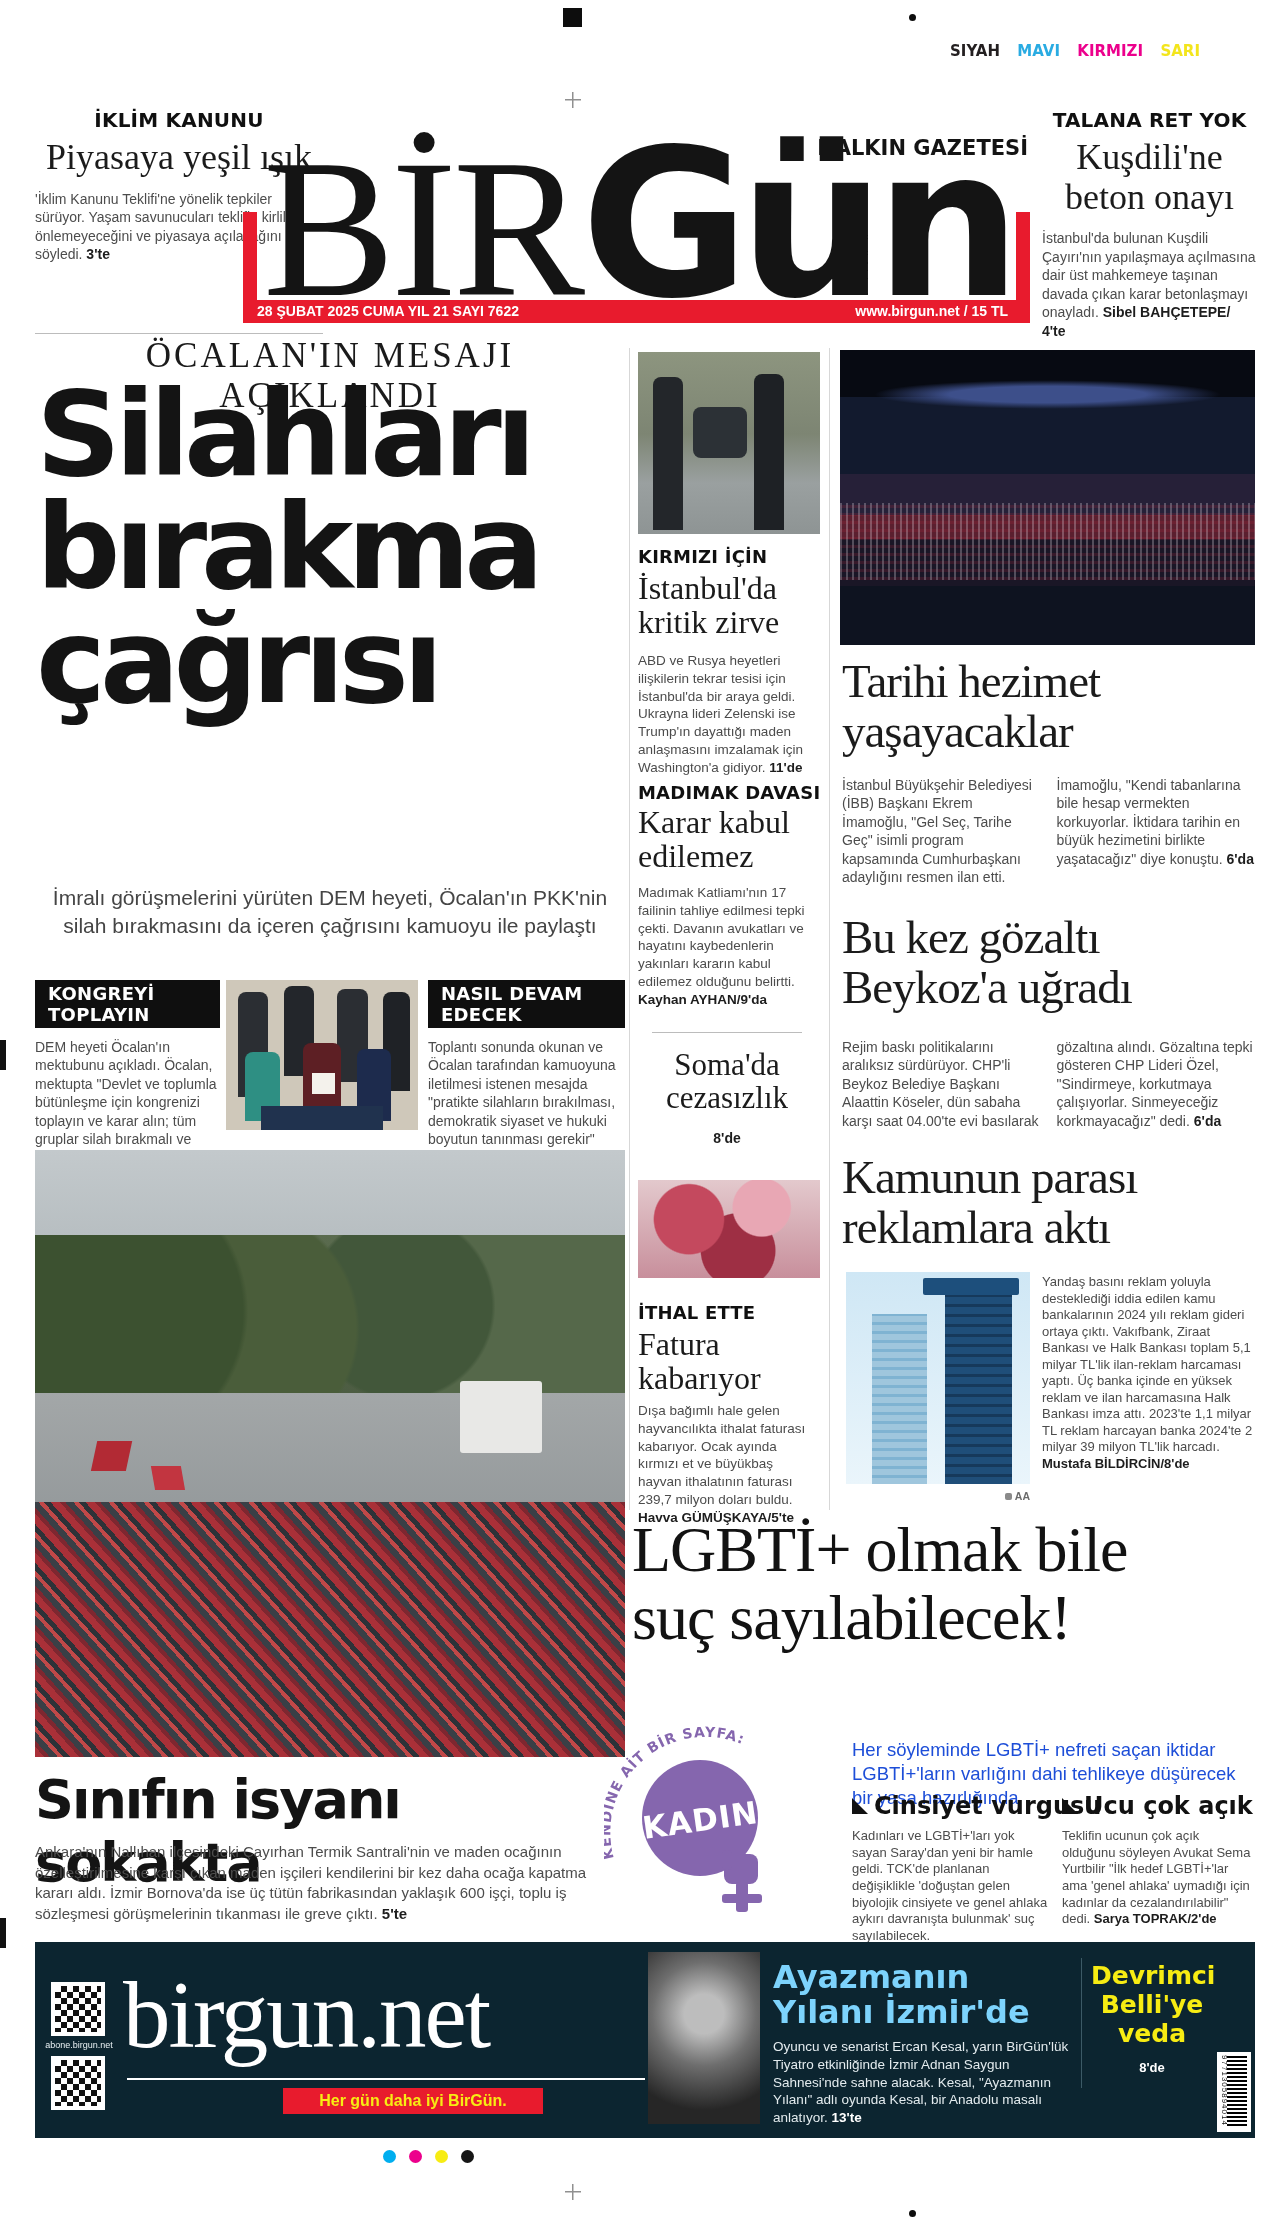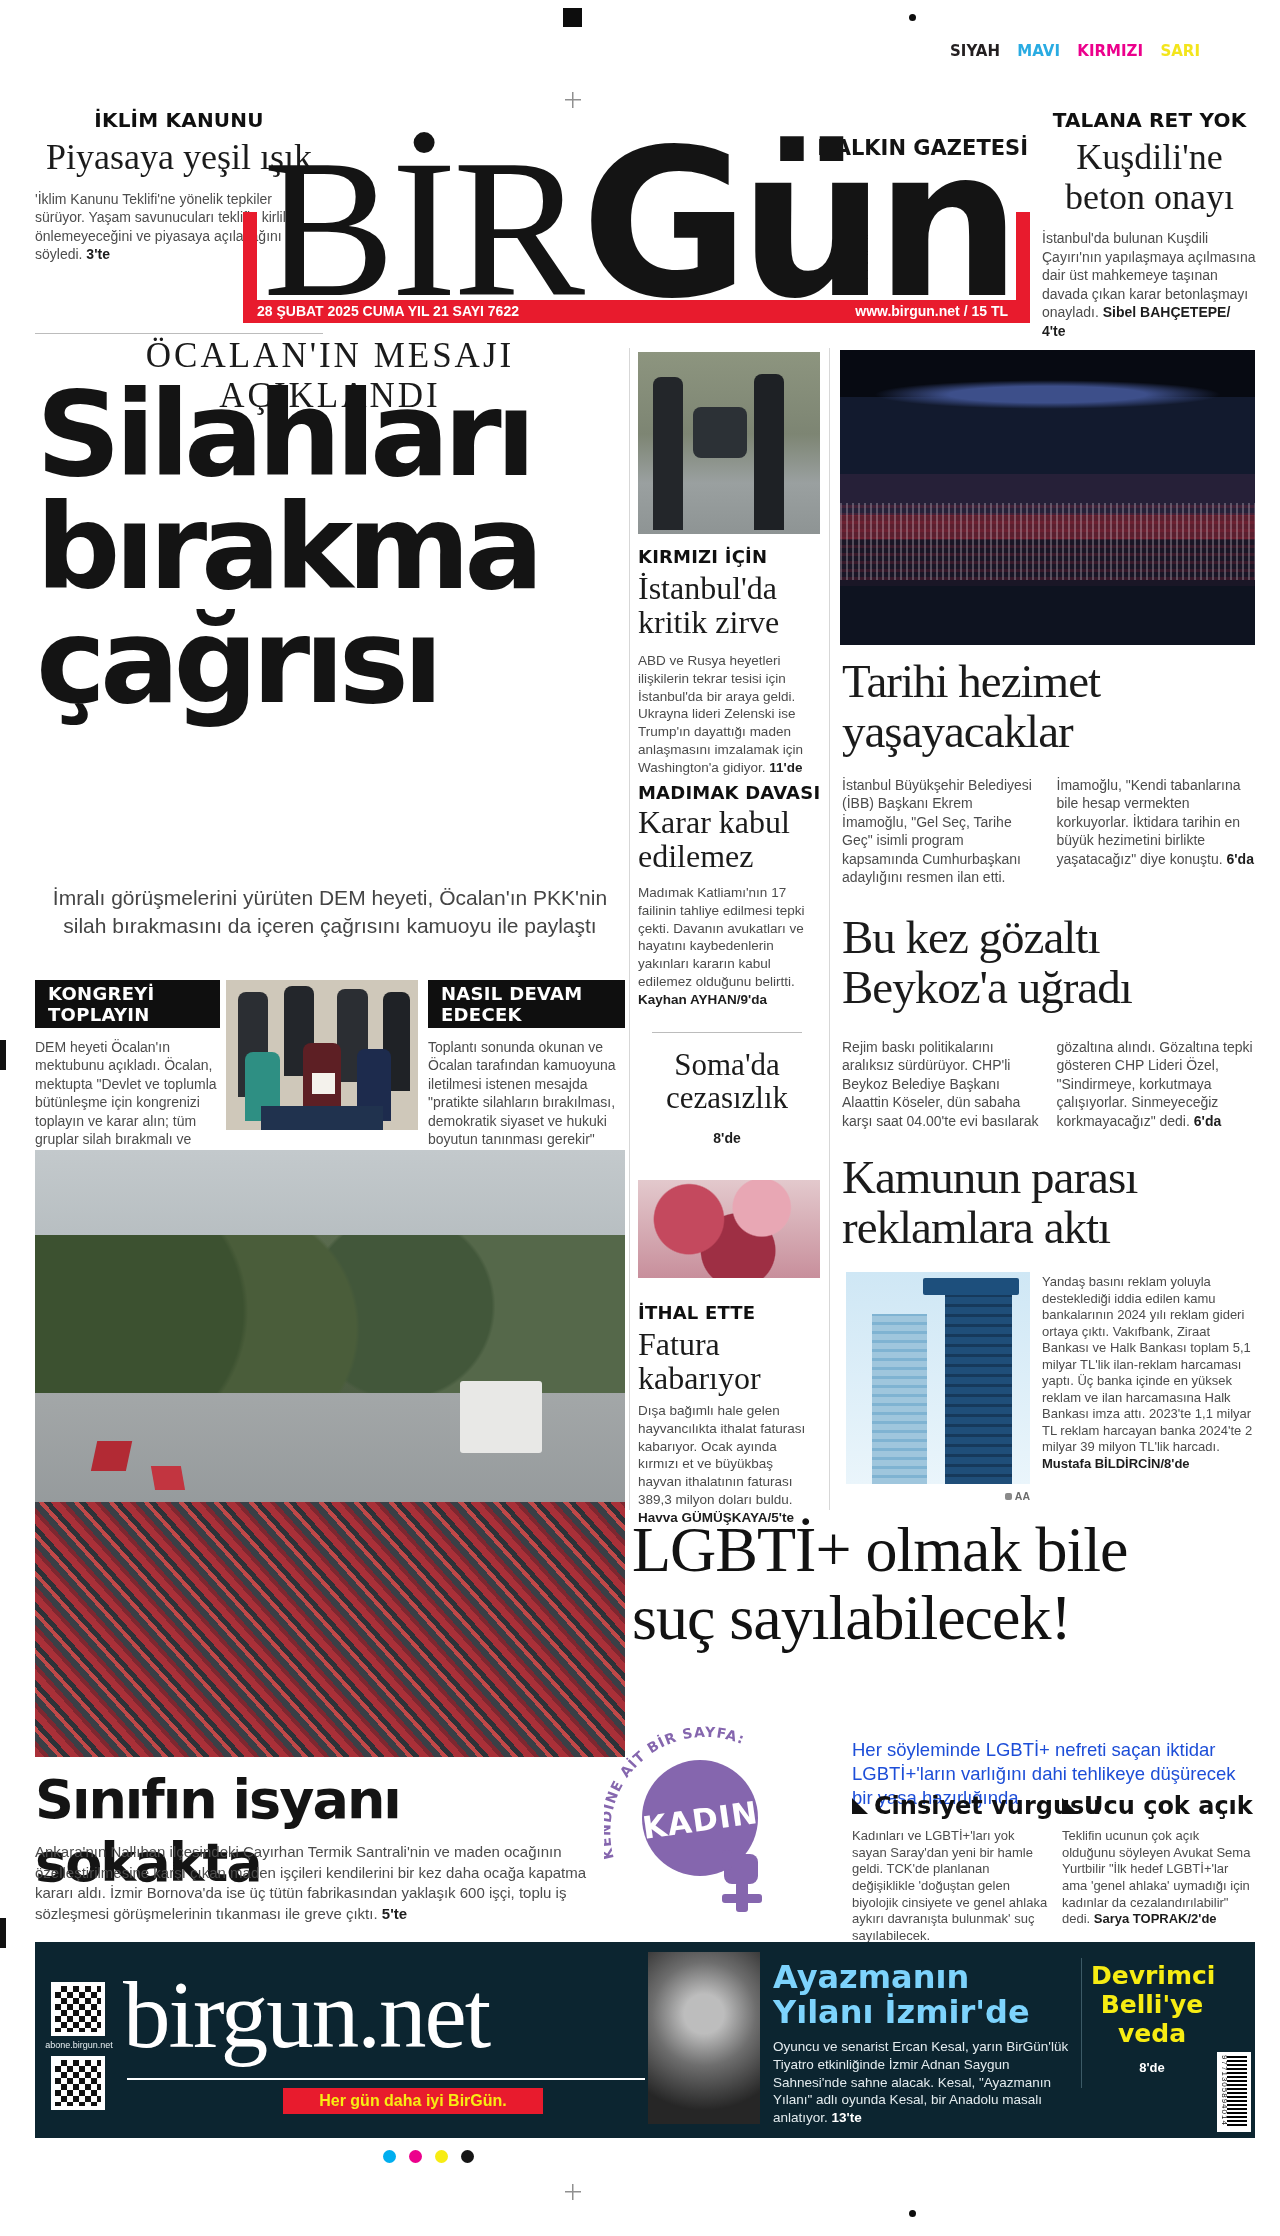--- a/index.html
+++ b/index.html
@@ -143,21 +143,21 @@
   <div class="abs" style="left:638px;top:1130px;width:178px;text-align:center;font-weight:bold;font-size:14px;color:#1d1d1d;">8'de</div>
 
   <div class="ph" style="left:638px;top:1180px;width:182px;height:98px;background:
        radial-gradient(circle at 28% 40%, #c4495e 0 24%, transparent 25%),
        radial-gradient(circle at 68% 28%, #e8a7b4 0 20%, transparent 21%),
        radial-gradient(circle at 55% 72%, #9e2f44 0 30%, transparent 31%),
        linear-gradient(180deg,#e3c9cd,#c88f9c);"></div>
   <div class="abs kicker" style="left:638px;top:1302px;">İTHAL ETTE</div>
   <div class="abs sheadline" style="left:638px;top:1328px;width:175px;font-size:32px;line-height:1.06;">Fatura kabarıyor</div>
   <p class="abs bodytxt" style="left:638px;top:1402px;width:172px;margin:0;">
-    <span>Dışa bağımlı hale gelen hayvancılıkta ithalat faturası kabarıyor. Ocak ayında kırmızı et ve büyükbaş hayvan ithalatının faturası 389,3 milyon doları buldu. </span><b>Havva GÜMÜŞKAYA/5'te</b>
+    <span>Dışa bağımlı hale gelen hayvancılıkta ithalat faturası kabarıyor. Ocak ayında kırmızı et ve büyükbaş hayvan ithalatının faturası 239,7 milyon doları buldu. </span><b>Havva GÜMÜŞKAYA/5'te</b>
   </p>
 
   <div class="ph" style="left:840px;top:350px;width:415px;height:295px;background:
        linear-gradient(180deg,#070a12 0 16%,#121a2e 16% 42%,#262038 42% 56%,#5b1f2f 56% 64%,#1a1626 64% 80%,#0e1320 80%);">
     <div class="abs" style="left:0;top:52%;width:100%;height:26%;opacity:.55;background:
          repeating-linear-gradient(90deg,rgba(235,225,235,.5) 0 2px,transparent 2px 6px),
          repeating-linear-gradient(0deg,rgba(180,40,60,.35) 0 3px,transparent 3px 8px);"></div>
     <div class="abs" style="left:8%;top:10%;width:84%;height:10%;background:radial-gradient(ellipse at center,#3d4f8a 0 40%,transparent 70%);"></div>
   </div>
 

